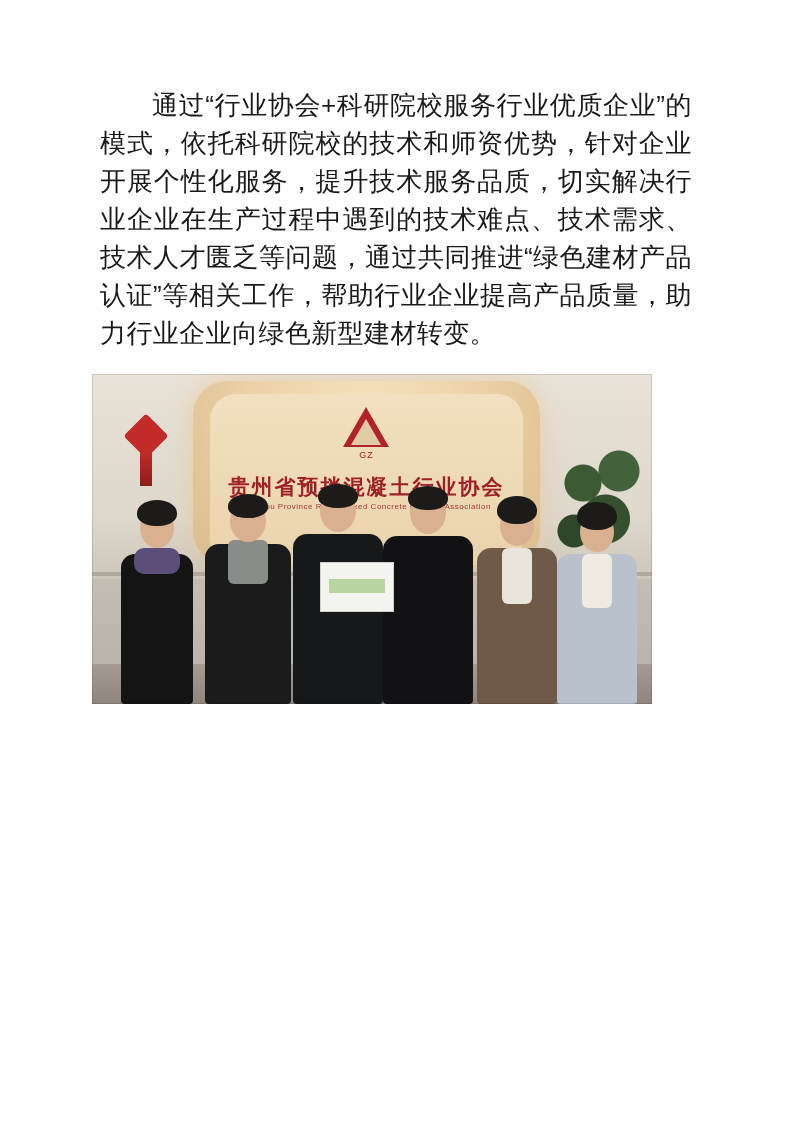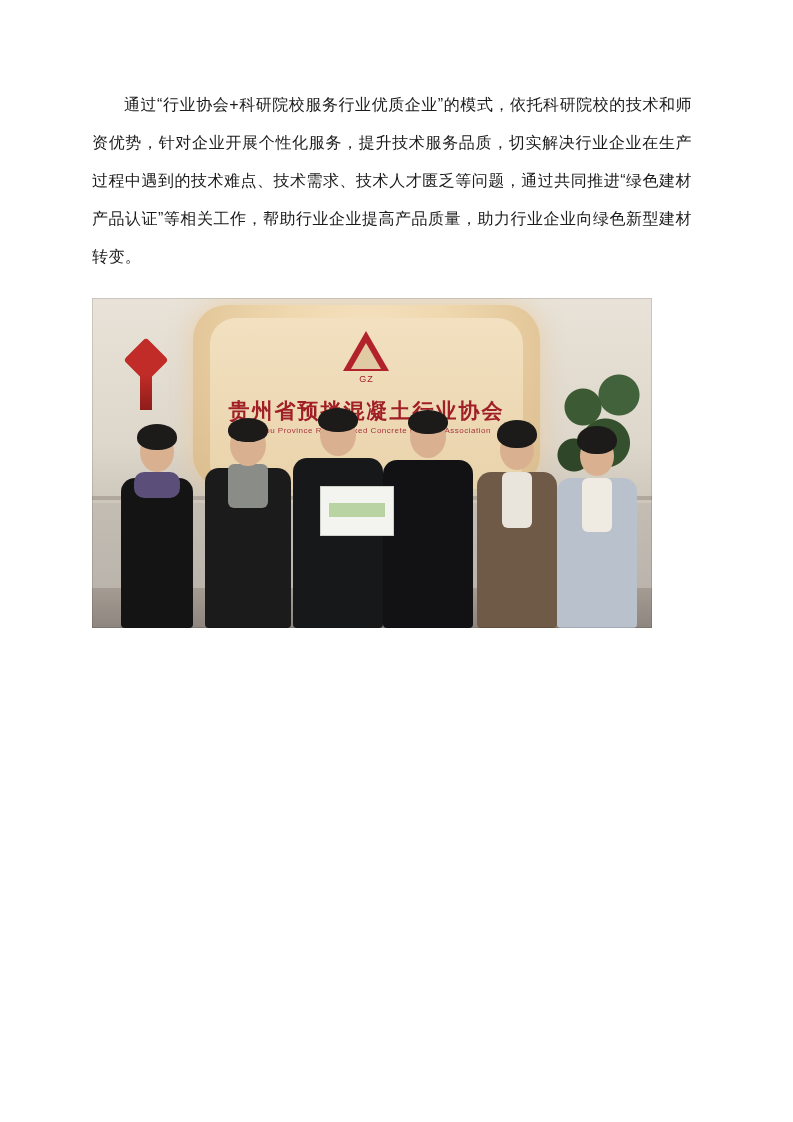--- a/index.html
+++ b/index.html
@@ -21,26 +21,26 @@
     box-sizing: border-box;
   }
   .content {
     position: absolute;
     left: 92px;
     top: 86px;
     width: 600px;
   }
   .para {
     font-family: "Liberation Sans", sans-serif;
-    font-size: 16px;
+    font-size: 26px;
     line-height: 38px;
     color: #1a1a1a;
     text-align: justify;
     text-justify: inter-ideograph;
-    margin: 0 0 2px 0;
+    margin: 0 0 2px 8px;
     text-indent: 2em;
     letter-spacing: 0.4px;
   }
   .photo-wrap {
     margin-top: 22px;
     width: 560px;
     height: 330px;
     position: relative;
     overflow: hidden;
     background: #c9c3bb;

